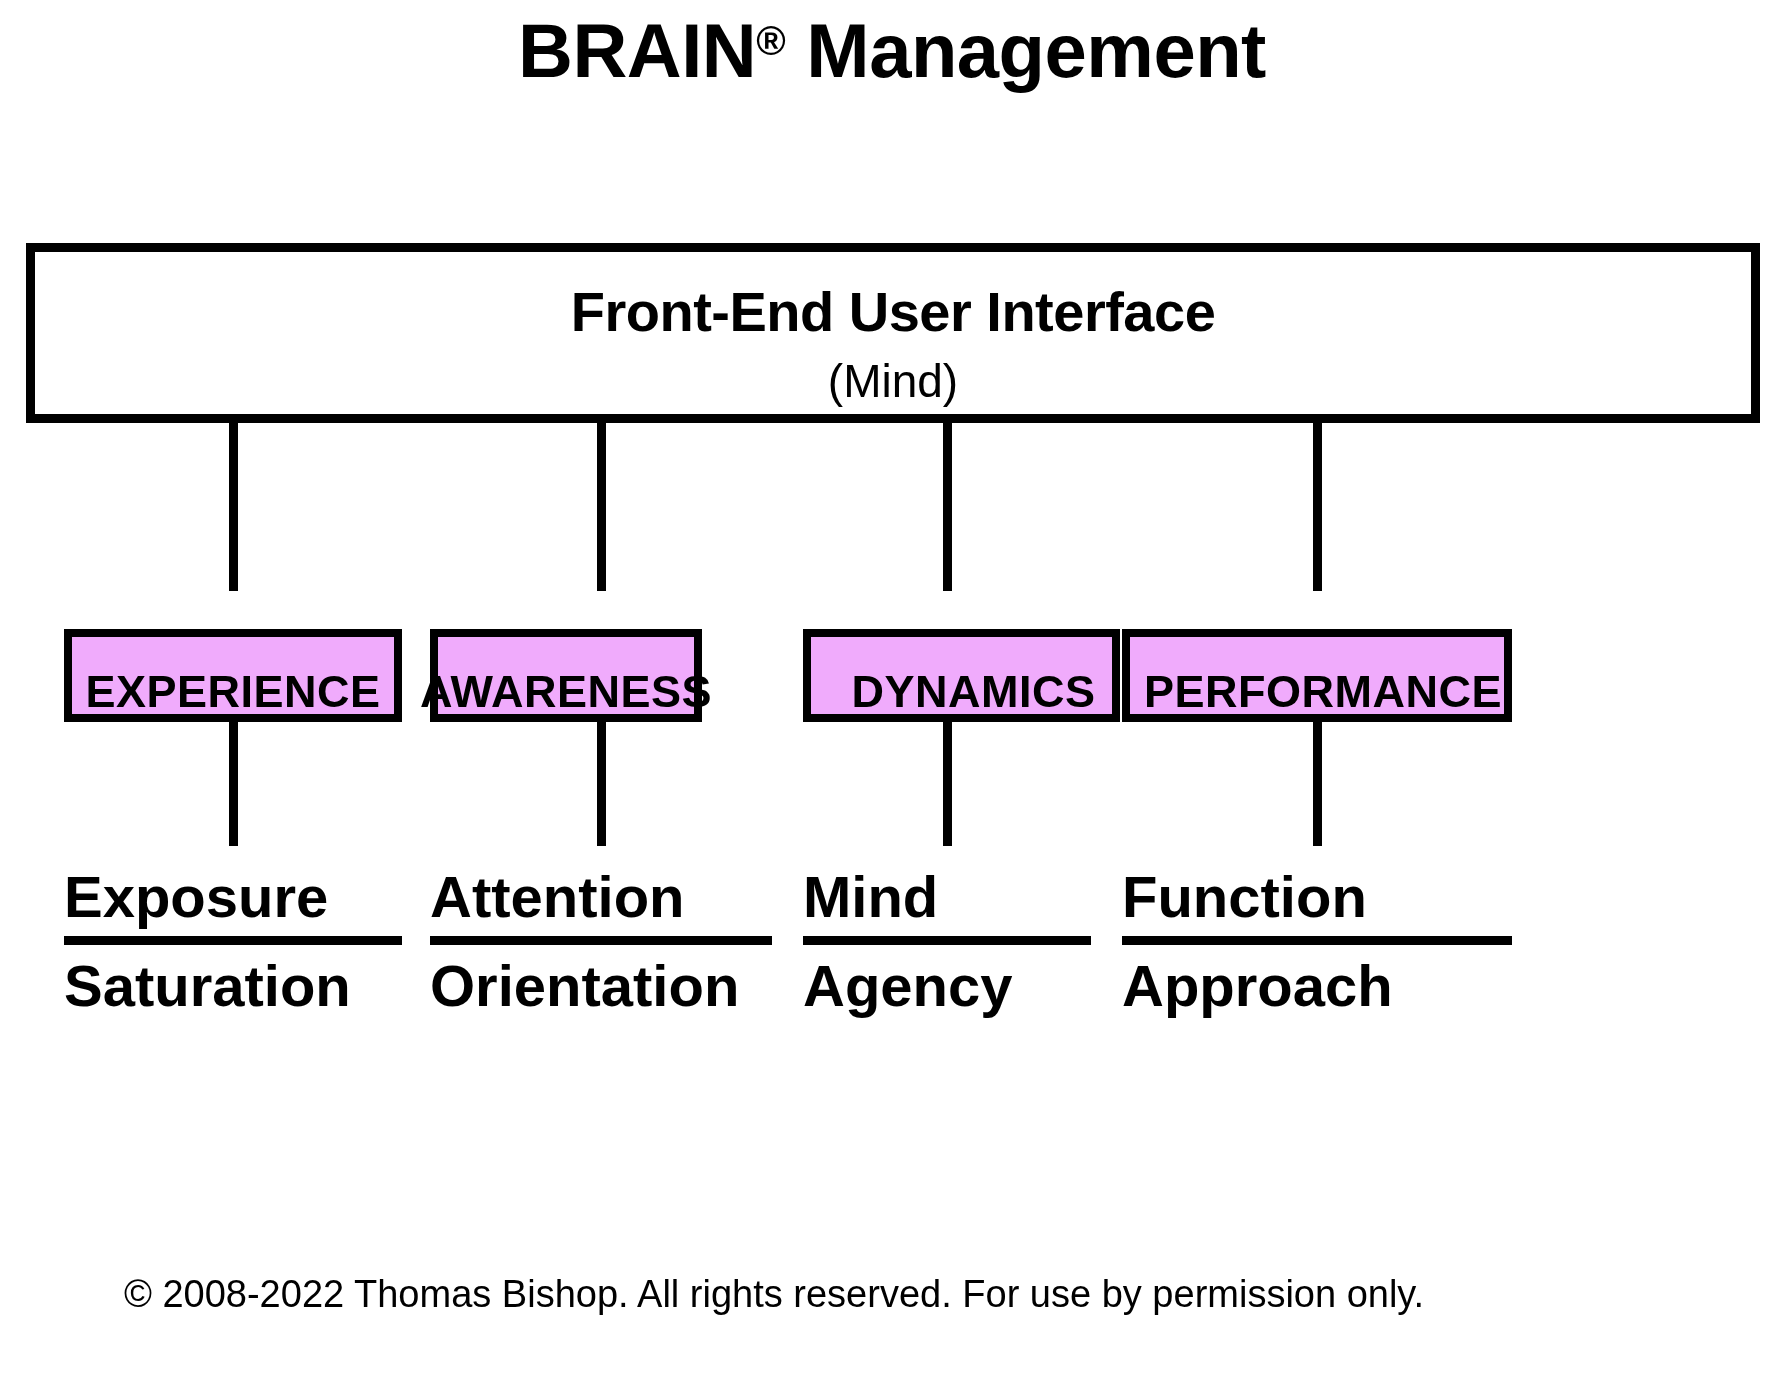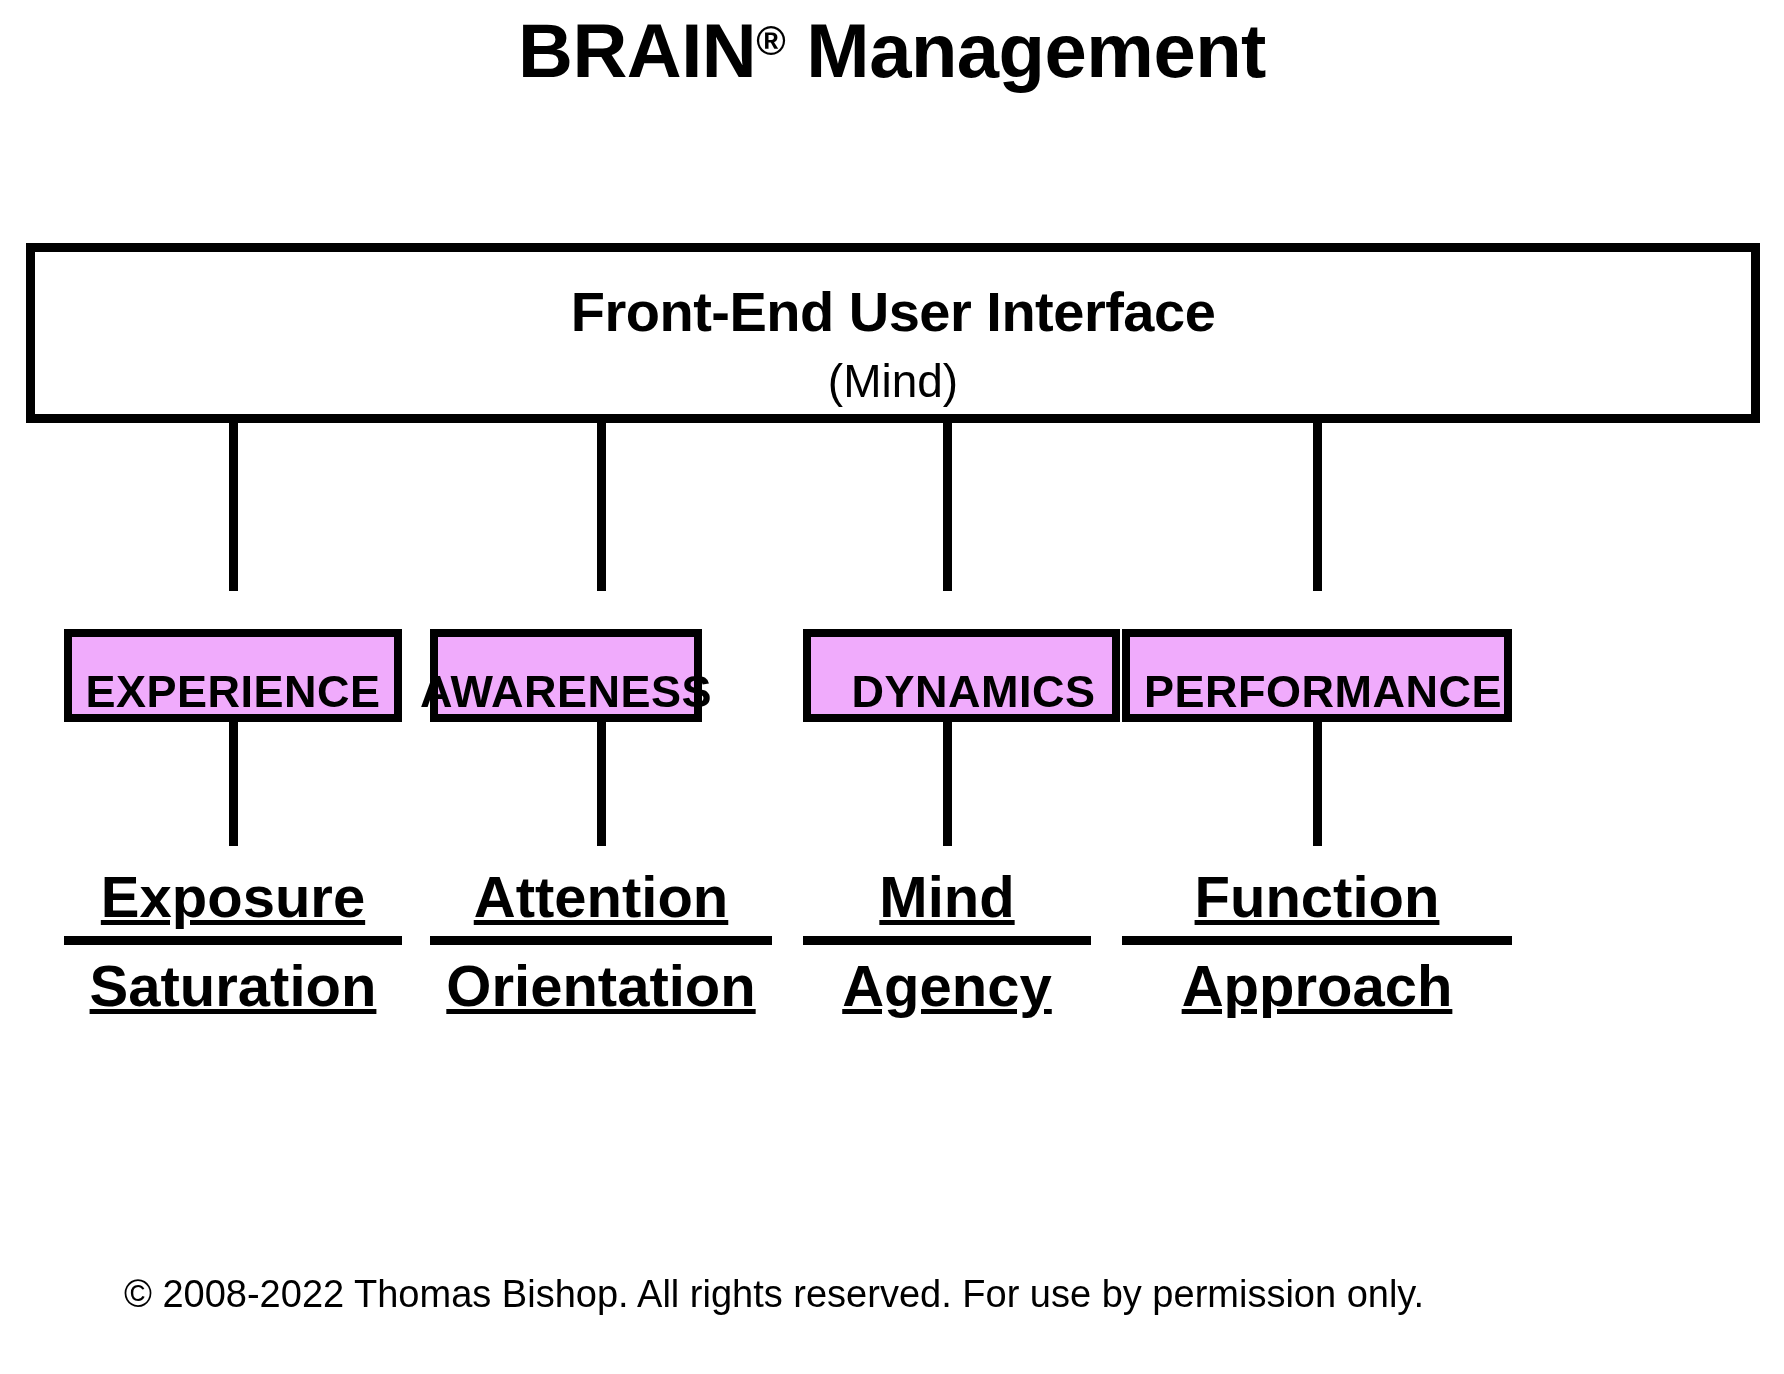--- a/index.html
+++ b/index.html
@@ -116,22 +116,21 @@
     font-weight: bold;
     line-height: 1;
     letter-spacing: 0.5px;
     white-space: nowrap;
   }
 
   
   .fraction {
     position: absolute;
     top: 868px;
-    text-align: center;
-    text-decoration: underline;
+    text-align: left;
   }
   .frac-top {
     font-size: 58px;
     font-weight: bold;
     line-height: 1.0;
     white-space: nowrap;
     padding-bottom: 10px;
   }
   .frac-rule {
     height: 9px;

